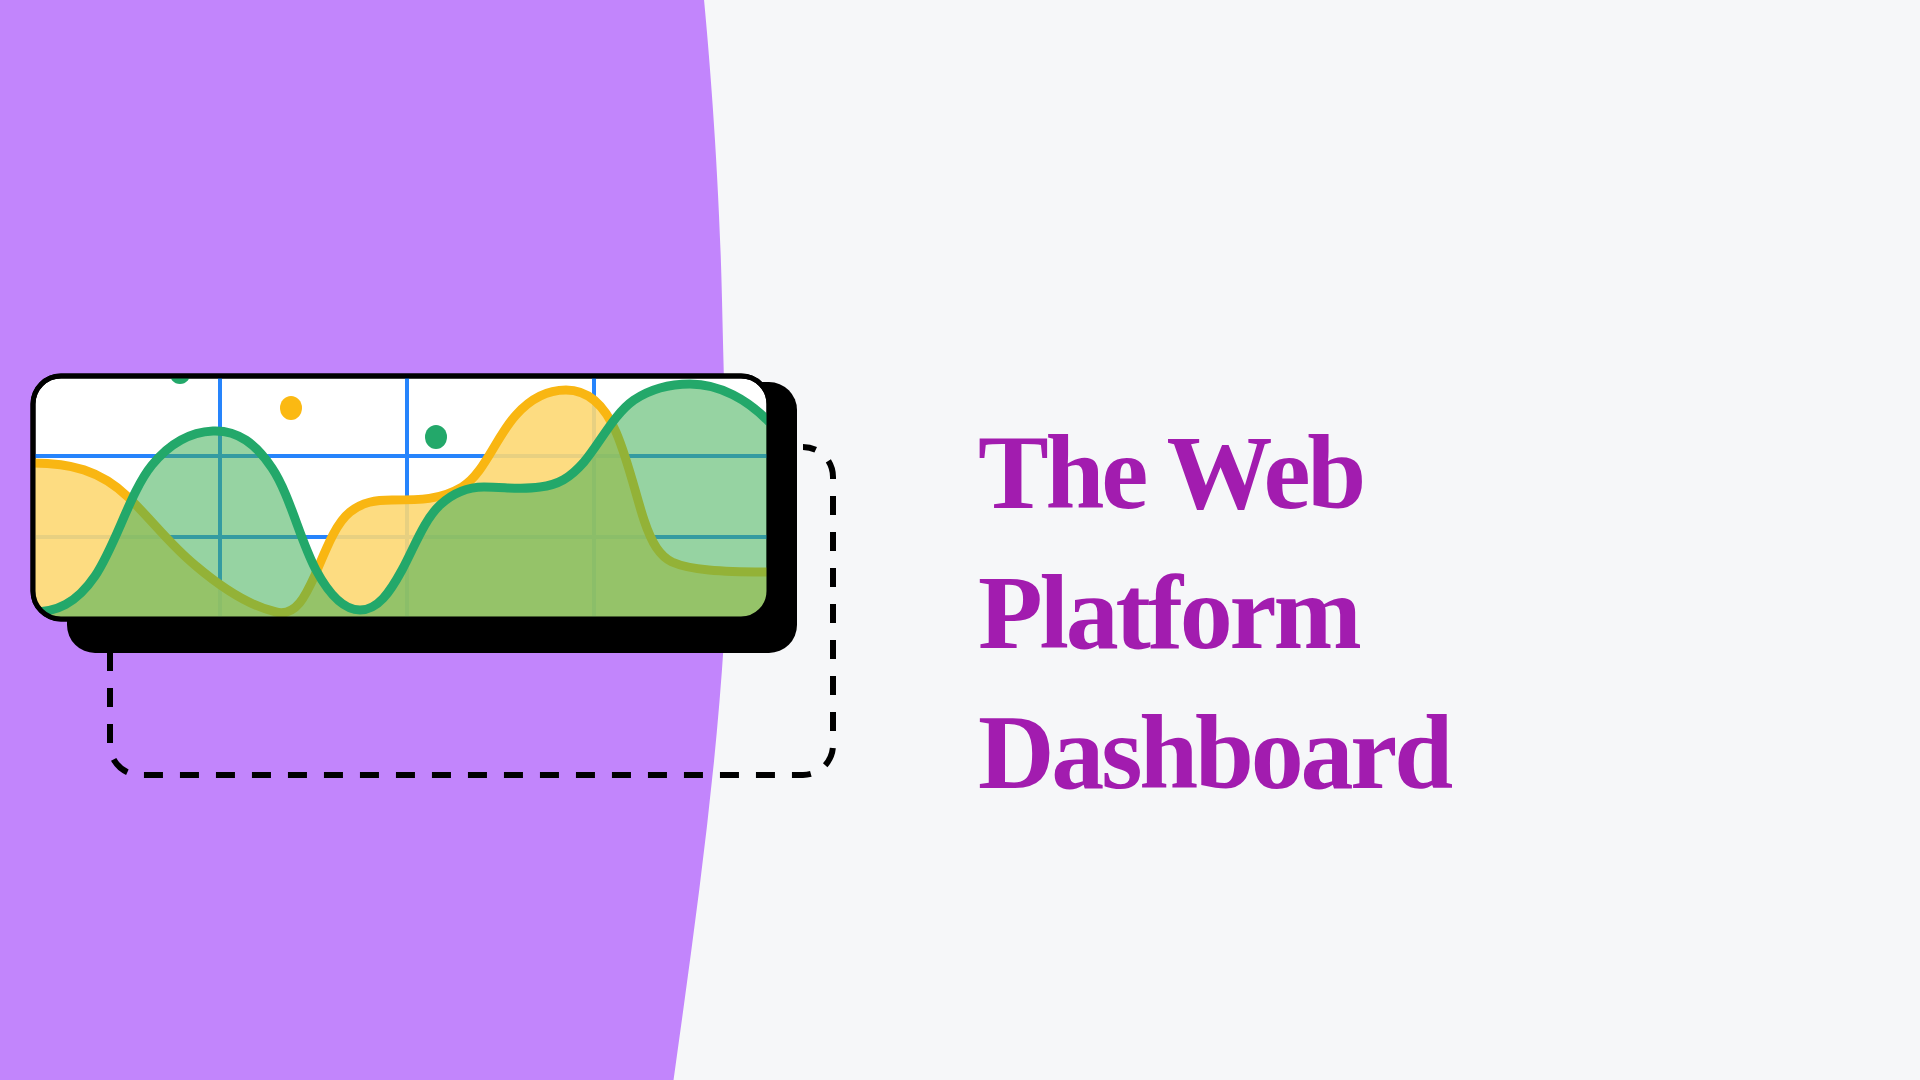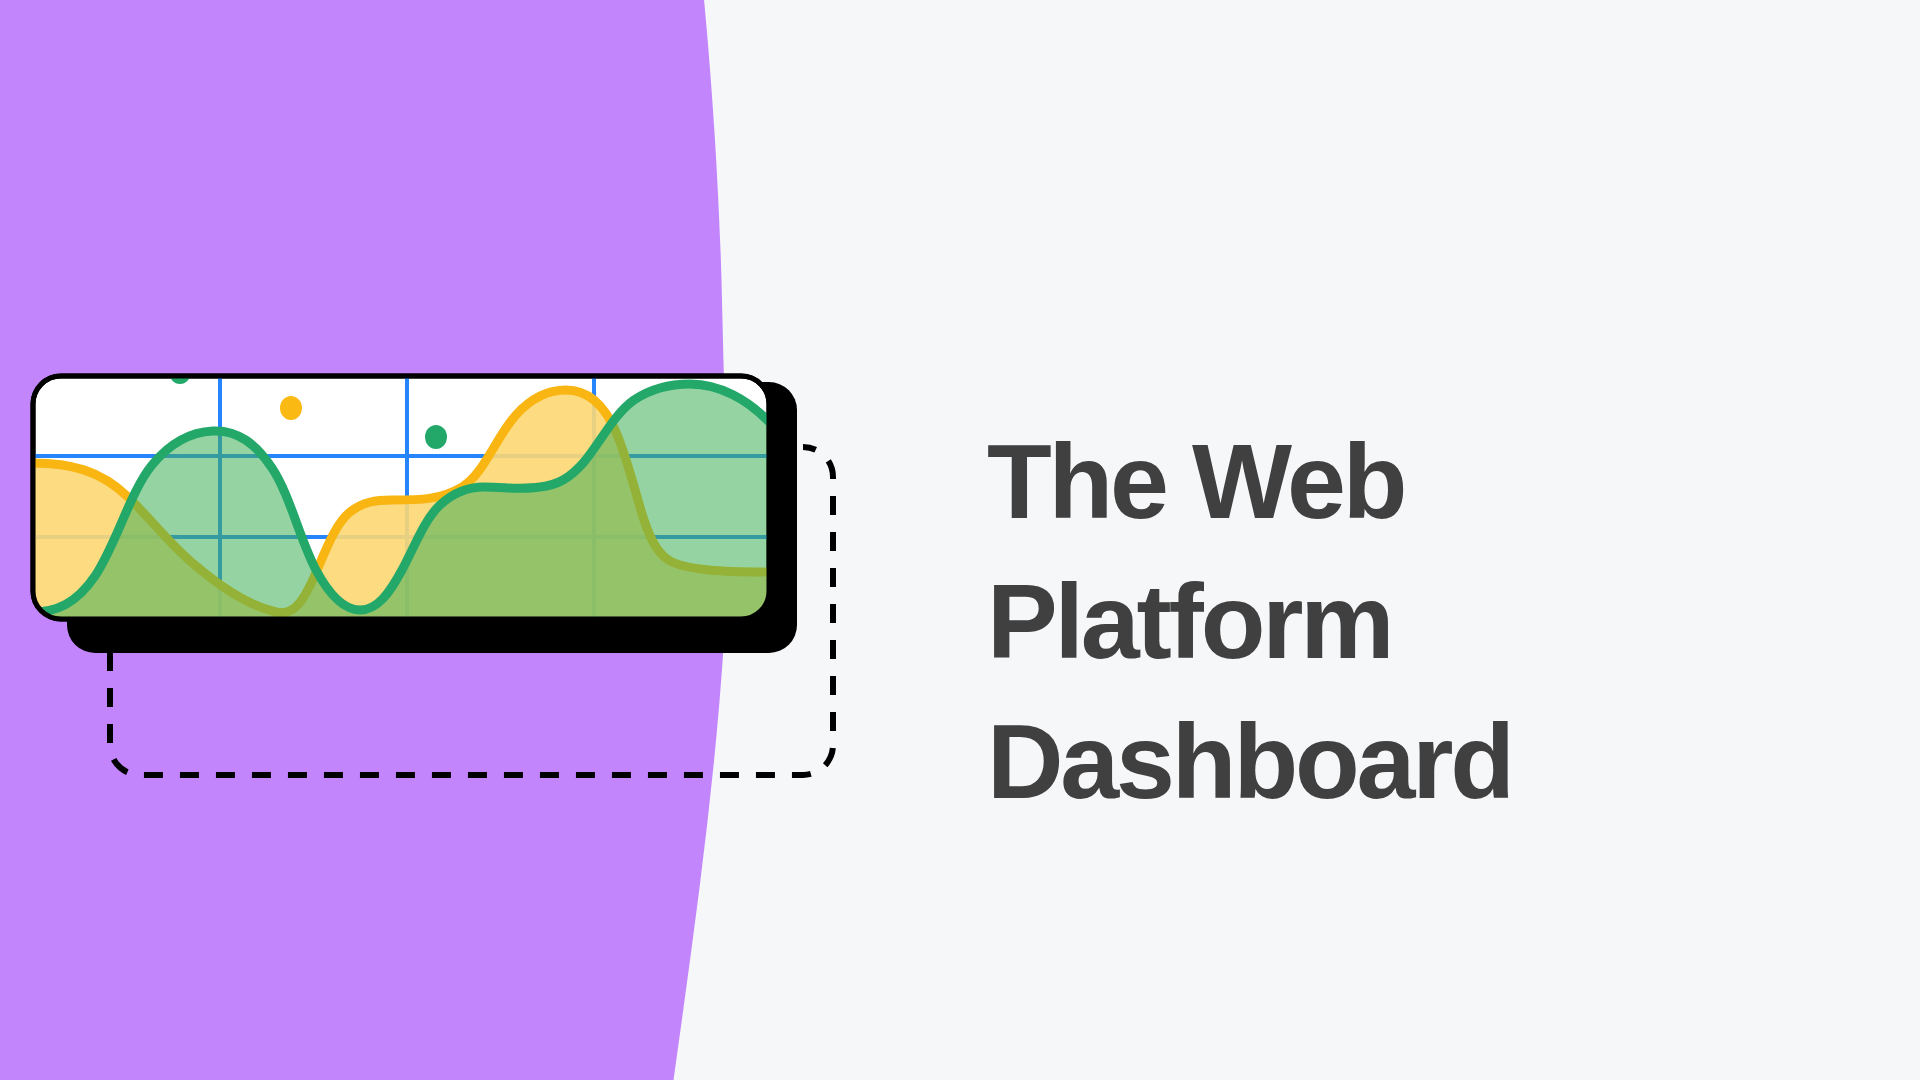--- a/index.html
+++ b/index.html
@@ -20,27 +20,27 @@
     inset: 0;
     width: 1920px;
     height: 1080px;
     display: block;
   }
   #hero-title {
     position: absolute;
     left: 975px;
     top: 400px;
     width: 760px;
-    margin: 12px;
-    font-family: Liberation Sans, sans-serif;
+    margin: 3px;
+    font-family: Liberation Serif, serif;
     font-weight: 700;
     font-size: 106px;
     line-height: 1.32;
     letter-spacing: -3.2px;
-    color: #404040;
+    color: #a21caf;
     white-space: pre-line;
   }
 </style>
 </head>
 <body>
 
 <div id="stage">
 
   <svg id="backdrop" viewBox="0 0 1920 1080" preserveAspectRatio="none">
     <defs>

